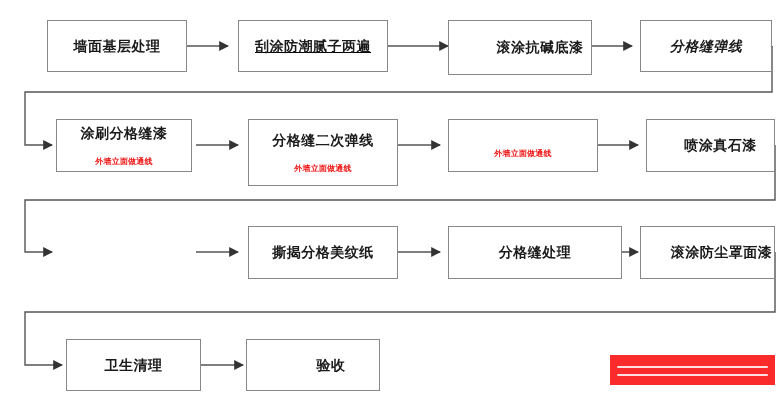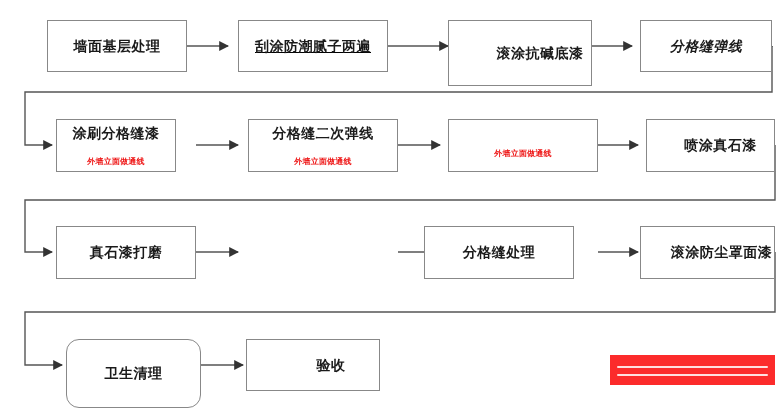--- a/index.html
+++ b/index.html
@@ -119,53 +119,53 @@
       <path d="M 772 46 L 772 47"></path>
     </g>
   </svg>
 
   <div class="node" style="left:47px; top:20px; width:140px; height:52px;">
     <span class="node-label">墙面基层处理</span>
   </div>
   <div class="node" style="left:238px; top:20px; width:150px; height:52px;text-decoration:underline;">
     <span class="node-label">刮涂防潮腻子两遍</span>
   </div>
-  <div class="node" style="left:448px; top:20px; width:144px; height:66px;padding-left:40px;">
+  <div class="node" style="left:448px; top:20px; width:144px; height:55px;padding-left:40px;">
     <span class="node-label">滚涂抗碱底漆</span>
   </div>
   <div class="node" style="left:640px; top:20px; width:132px; height:52px;font-style:italic;">
     <span class="node-label">分格缝弹线</span>
   </div>
 
-  <div class="node" style="left:56px; top:119px; width:120px; height:53px;">
+  <div class="node" style="left:56px; top:119px; width:136px; height:53px;">
     <span class="node-label">涂刷分格缝漆</span>
     <span class="node-sublabel">外墙立面做通线</span>
   </div>
-  <div class="node" style="left:248px; top:119px; width:150px; height:53px;">
+  <div class="node" style="left:248px; top:119px; width:150px; height:67px;">
     <span class="node-label">分格缝二次弹线</span>
     <span class="node-sublabel">外墙立面做通线</span>
   </div>
   <div class="node" style="left:448px; top:119px; width:150px; height:53px;">
     <span class="node-sublabel">外墙立面做通线</span>
   </div>
   <div class="node" style="left:646px; top:119px; width:129px; height:53px;padding-left:20px;">
     <span class="node-label">喷涂真石漆</span>
   </div>
 
-  <div class="node" style="left:56px; top:226px; width:140px; height:53px;">
-    <span class="node-label">真石漆打磨</span>
+  <div class="node" style="left:248px; top:226px; width:150px; height:53px;">
+    <span class="node-label">撕揭分格美纹纸</span>
   </div>
-  <div class="node" style="left:424px; top:226px; width:150px; height:53px;">
+  <div class="node" style="left:448px; top:226px; width:174px; height:53px;">
     <span class="node-label">分格缝处理</span>
   </div>
   <div class="node" style="left:640px; top:226px; width:135px; height:53px;padding-left:28px;">
     <span class="node-label">滚涂防尘罩面漆</span>
   </div>
 
-  <div class="node" style="left:66px; top:339px; width:135px; height:69px;border-radius:13px;">
+  <div class="node" style="left:66px; top:339px; width:135px; height:52px;">
     <span class="node-label">卫生清理</span>
   </div>
   <div class="node" style="left:246px; top:339px; width:134px; height:52px;padding-left:36px;">
     <span class="node-label">验收</span>
   </div>
 
   <div class="watermark" style="left:610px; top:355px; width:165px; height:30px;">
     <div class="watermark-line"></div>
     <div class="watermark-line l2"></div>
     <span class="watermark-text"></span>

